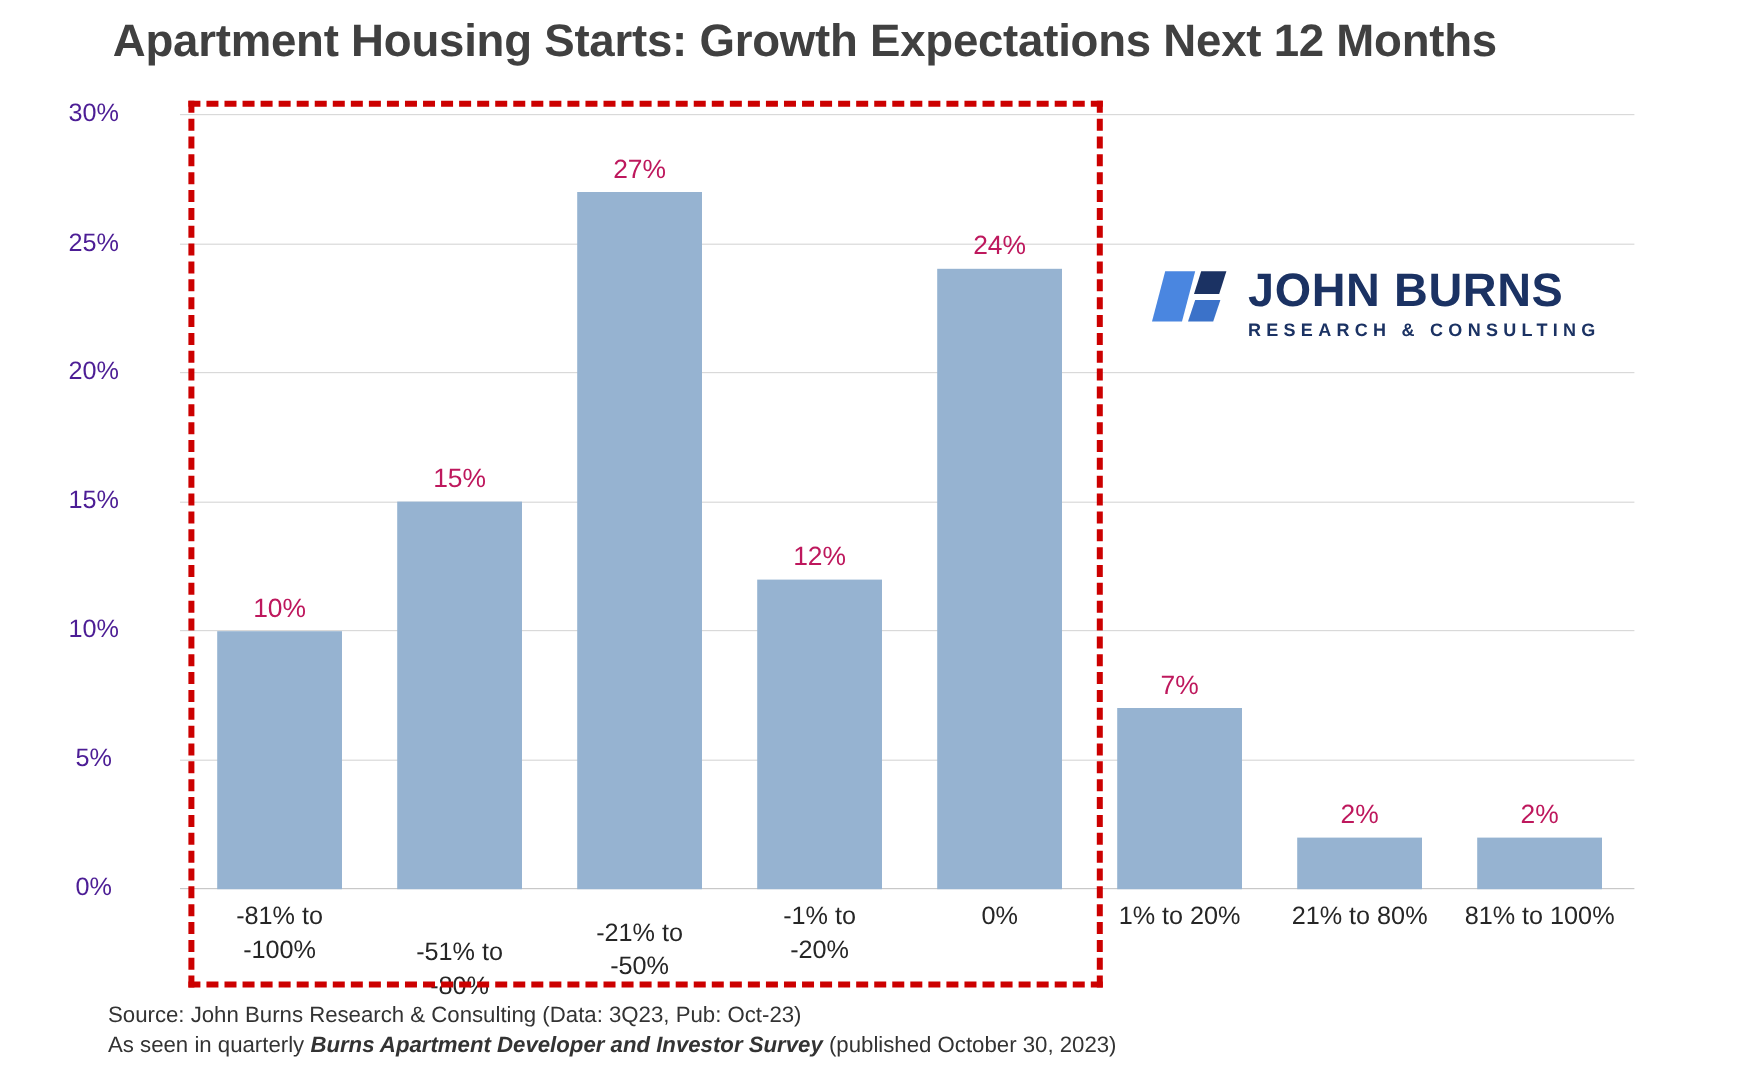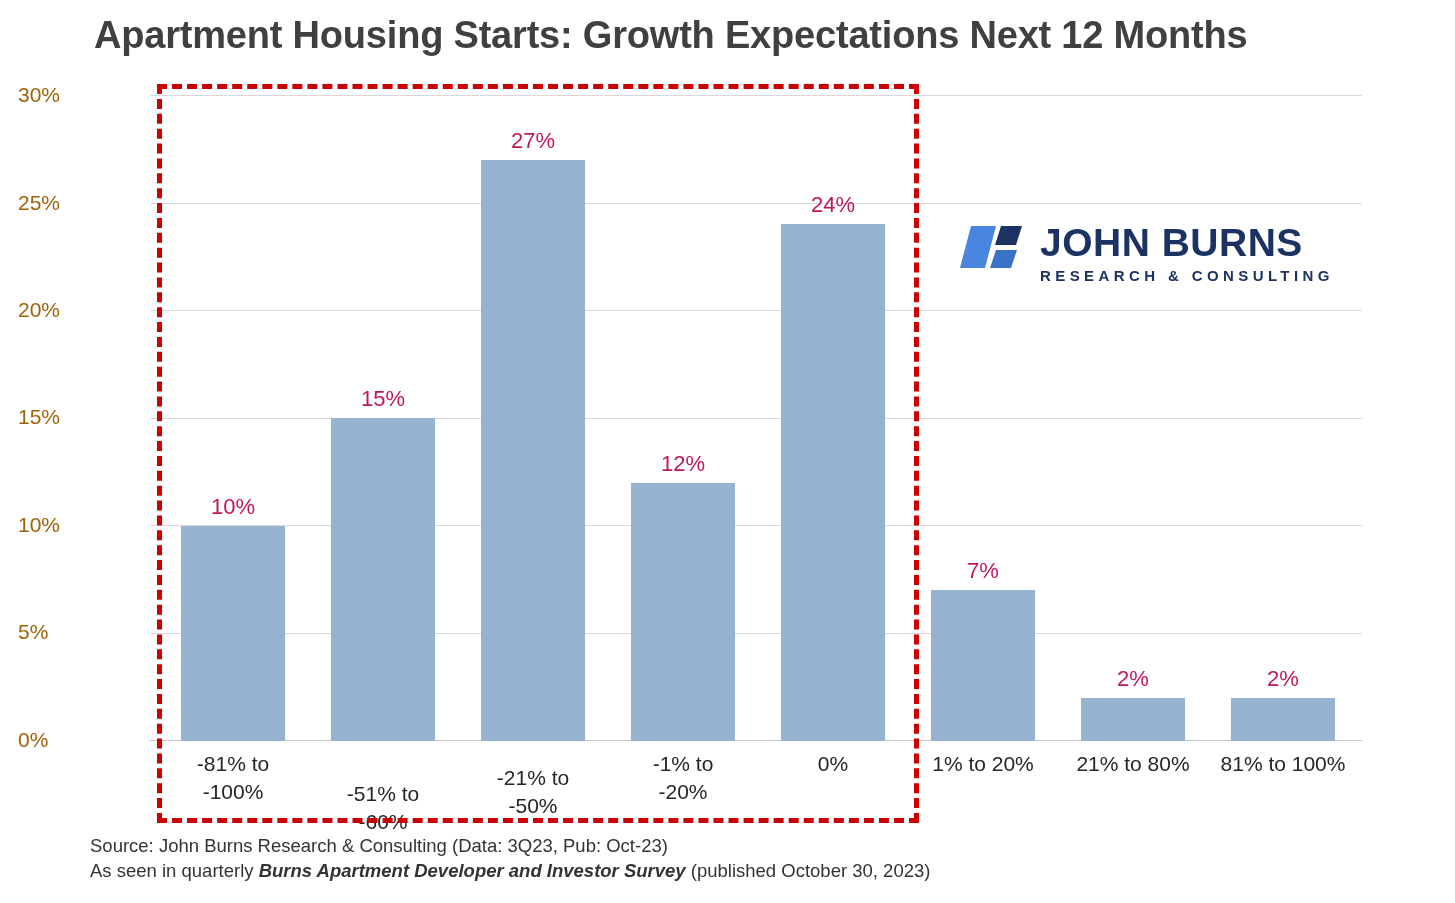--- a/index.html
+++ b/index.html
@@ -39,23 +39,23 @@
     height: 1px;
     background: #d9d9d9;
   }
   .gridline.baseline { background: #c8c8c8; }
 
   
   .ytick {
     position: absolute;
     right: 1317px;            
     width: 120px;
-    text-align: left;
+    text-align: center;
     font-size: 21px;
-    color: #a16207;
+    color: #4c1d95;
     transform: translateY(-50%);
     white-space: nowrap;
   }
 
   
   .bar {
     position: absolute;
     bottom: 0;
     background: #96b3d1;
   }
@@ -177,21 +177,21 @@
   <div class="bar-value" style="left: 1081px; width: 104px; top: 596.933px;">2%</div>
 </div>
 
 <div id="x-axis">
   <div class="xtick" style="left:151px;  width:164px;">
     <div>-81% to</div>
     <div>-100%</div>
   </div>
   <div class="xtick" style="left:301px;  width:164px;margin-top:30px;">
     <div>-51% to</div>
-    <div>-60%</div>
+    <div>-80%</div>
   </div>
   <div class="xtick" style="left:451px;  width:164px;margin-top:14px;">
     <div>-21% to</div>
     <div>-50%</div>
   </div>
   <div class="xtick" style="left:601px;  width:164px;">
     <div>-1% to</div>
     <div>-20%</div>
   </div>
   <div class="xtick" style="left:751px;  width:164px;">

